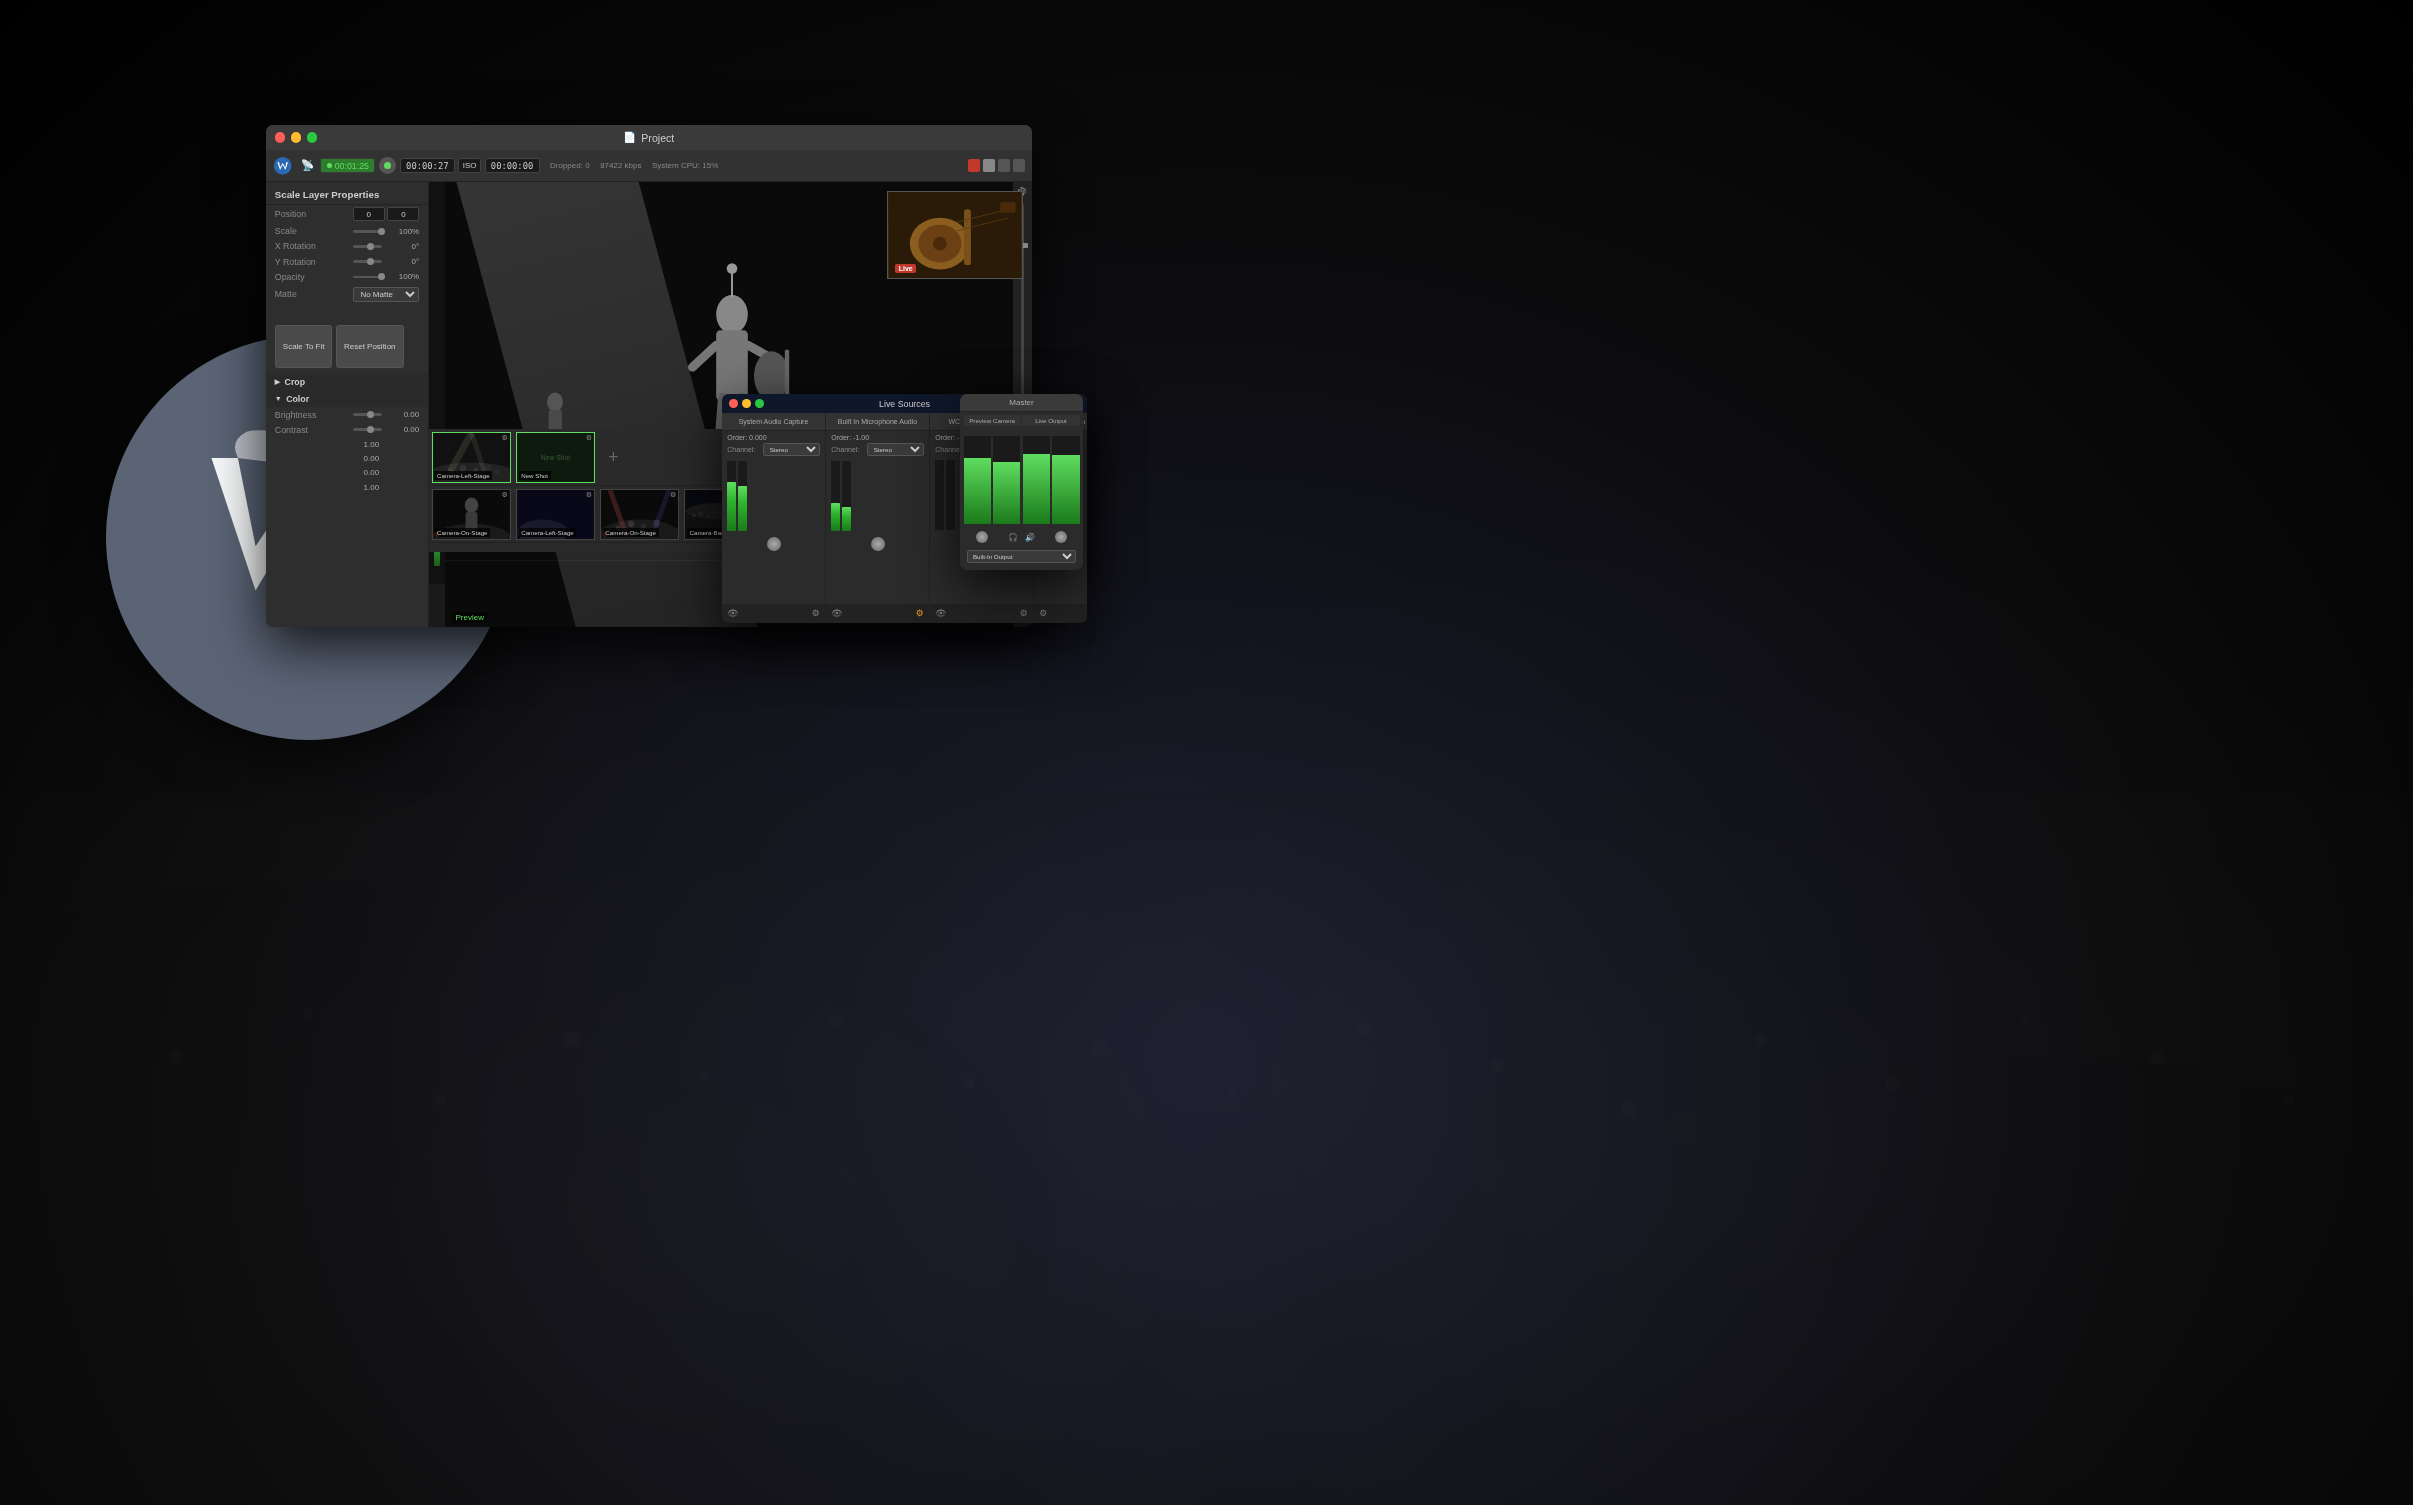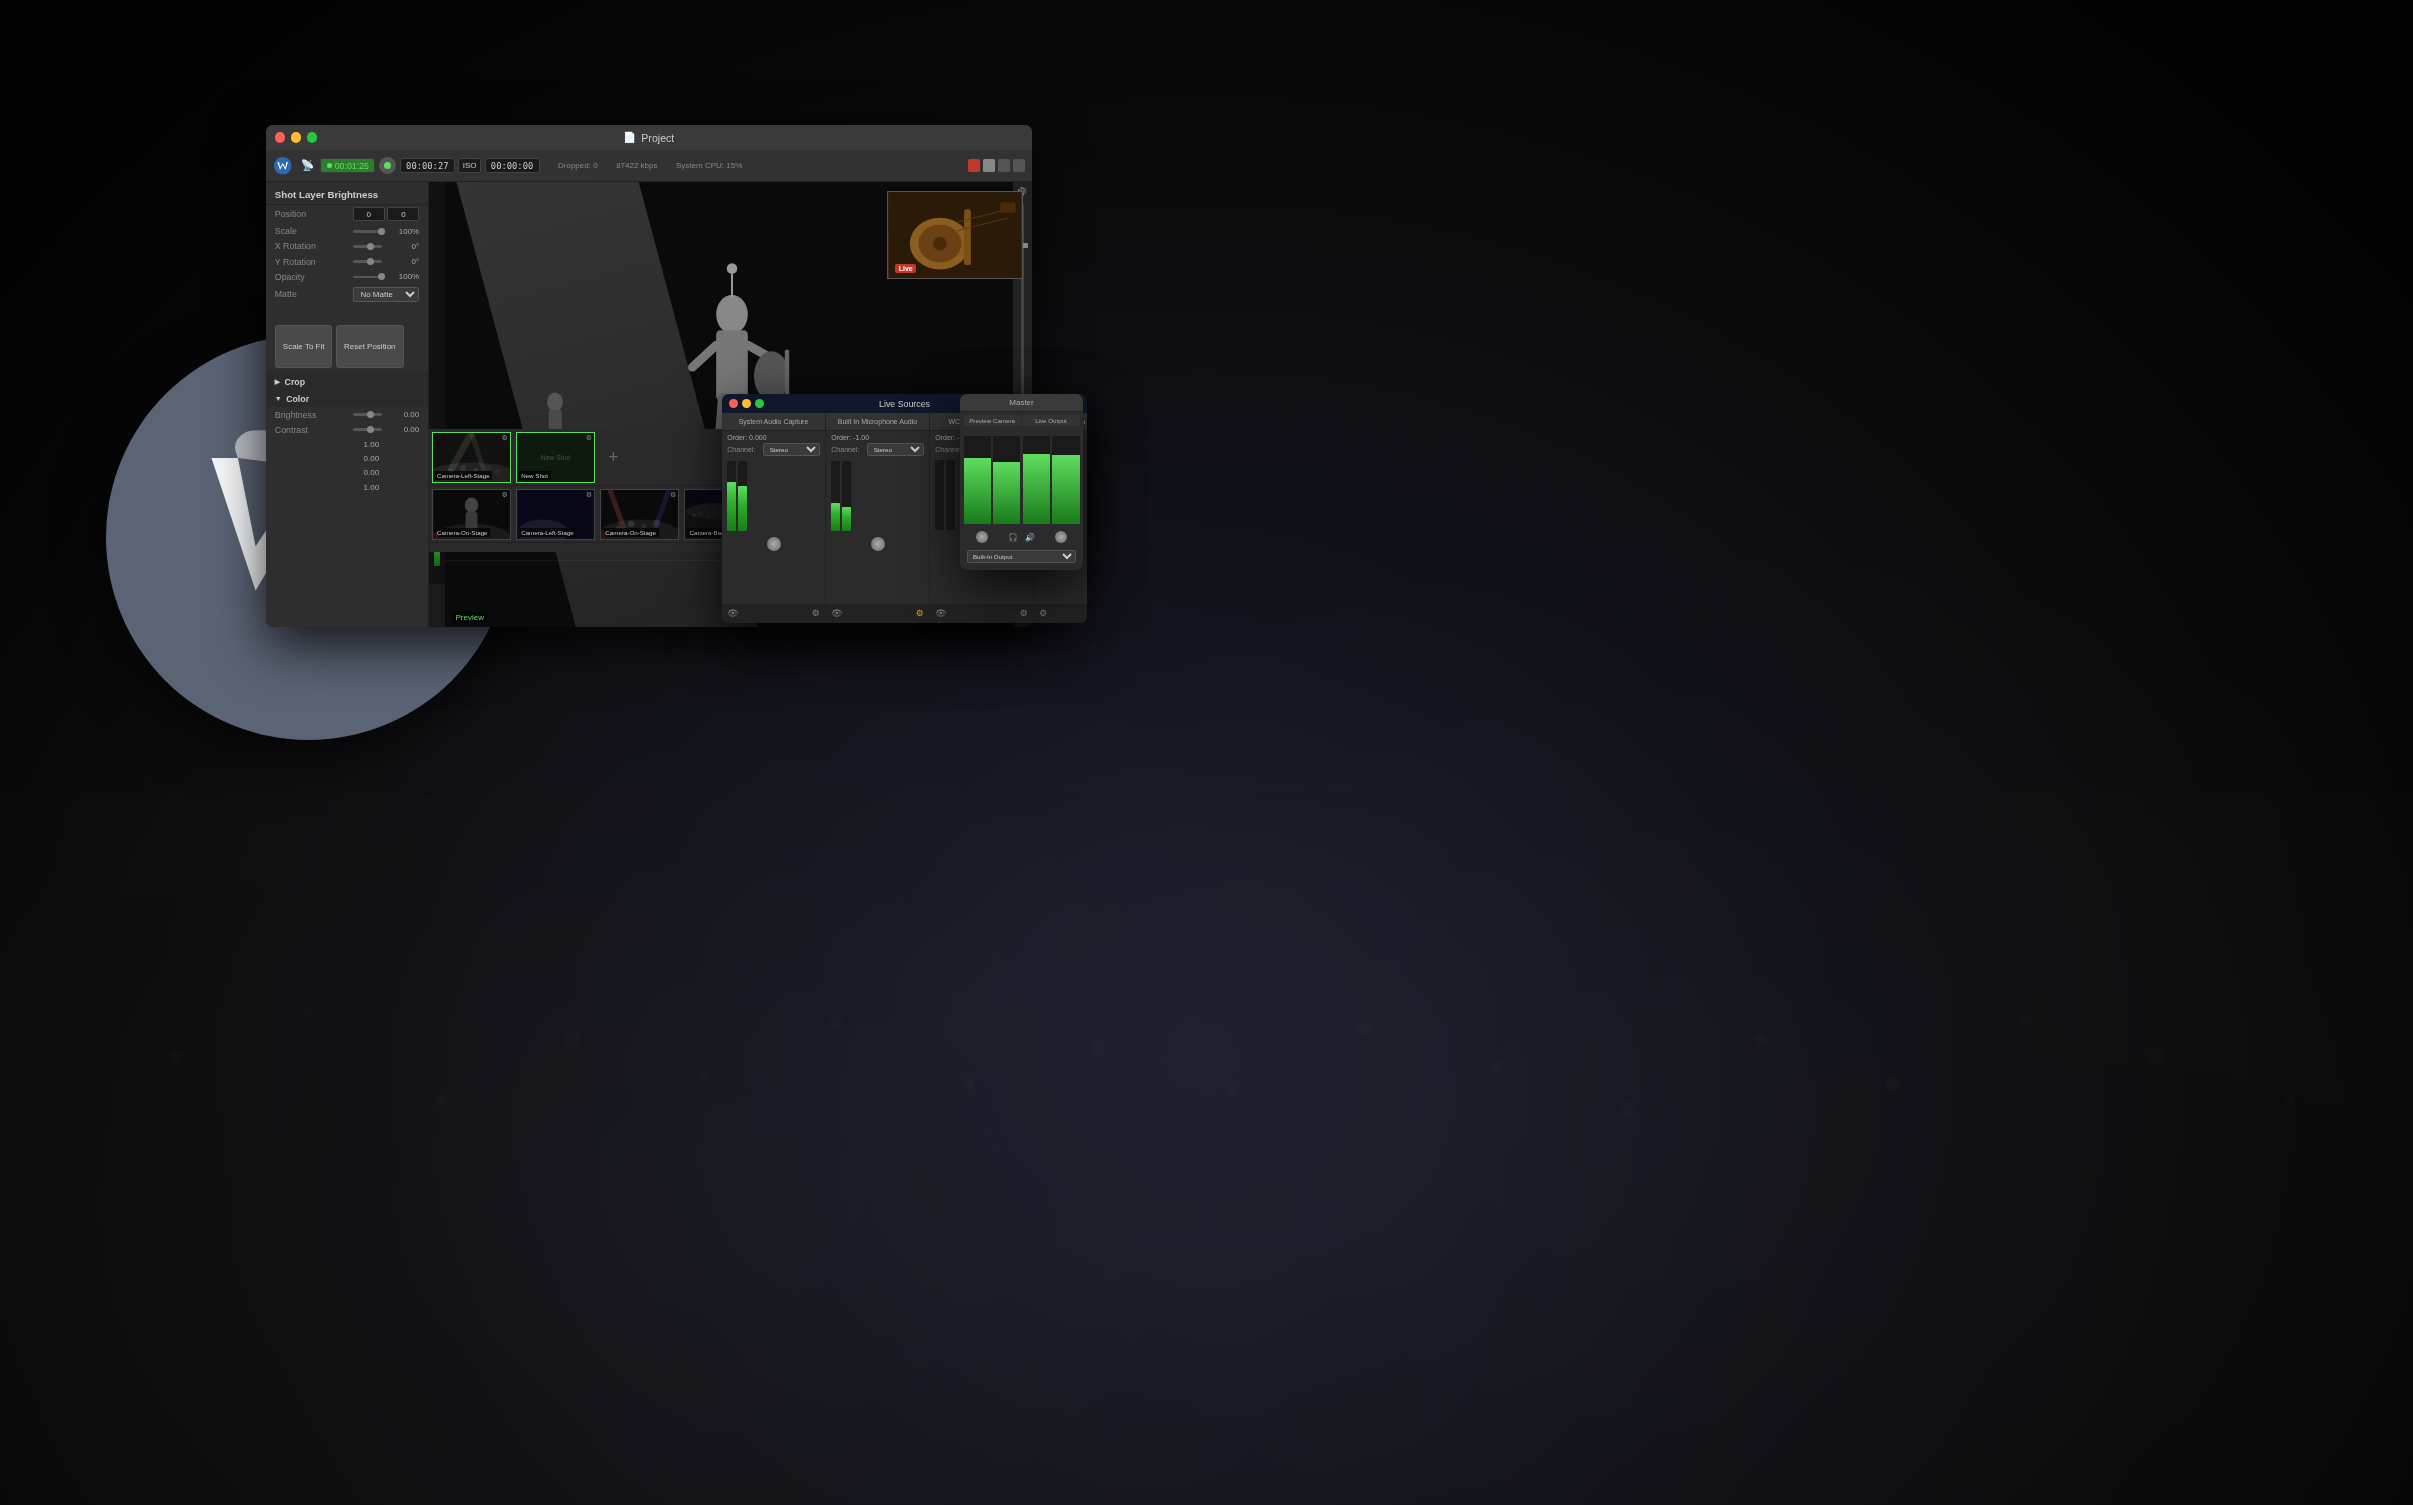--- a/index.html
+++ b/index.html
@@ -140,21 +140,21 @@
     }
     .wc-record-dot {
       width: 7px;
       height: 7px;
       border-radius: 50%;
       background: #5fdd5f;
     }
     .wc-stats {
       color: #888;
       font-size: 8px;
-      margin-left: 15px;
+      margin-left: 7px;
     }
     .wc-toolbar-spacer { flex: 1; }
     .wc-corner-lights {
       display: flex;
       gap: 2.6px;
     }
     .corner-light-red { width: 12.3px; height: 12.3px; background: #c0392b; border-radius: 1.8px; }
     .corner-light-yellow { width: 12.3px; height: 12.3px; background: #888; border-radius: 1.8px; }
     .corner-light-gray { width: 12.3px; height: 12.3px; background: #555; border-radius: 1.8px; }
 
@@ -719,21 +719,21 @@
       <div class="corner-light-red"></div>
       <div class="corner-light-yellow"></div>
       <div class="corner-light-gray"></div>
       <div class="corner-light-gray"></div>
     </div>
   </div>
 
   <div class="wc-content">
 
     <div class="left-panel">
-      <div class="panel-section-title">Shot Layer Brightness</div>
+      <div class="panel-section-title">Scale Layer Properties</div>
 
       <div class="panel-row">
         <span class="panel-row-label">Position</span>
         <input class="panel-input-small" value="0" readonly="" style="">
         <input class="panel-input-small" value="0" readonly="" style="">
       </div>
 
       <div class="panel-row">
         <span class="panel-row-label">Scale</span>
         <div class="panel-slider-container">

